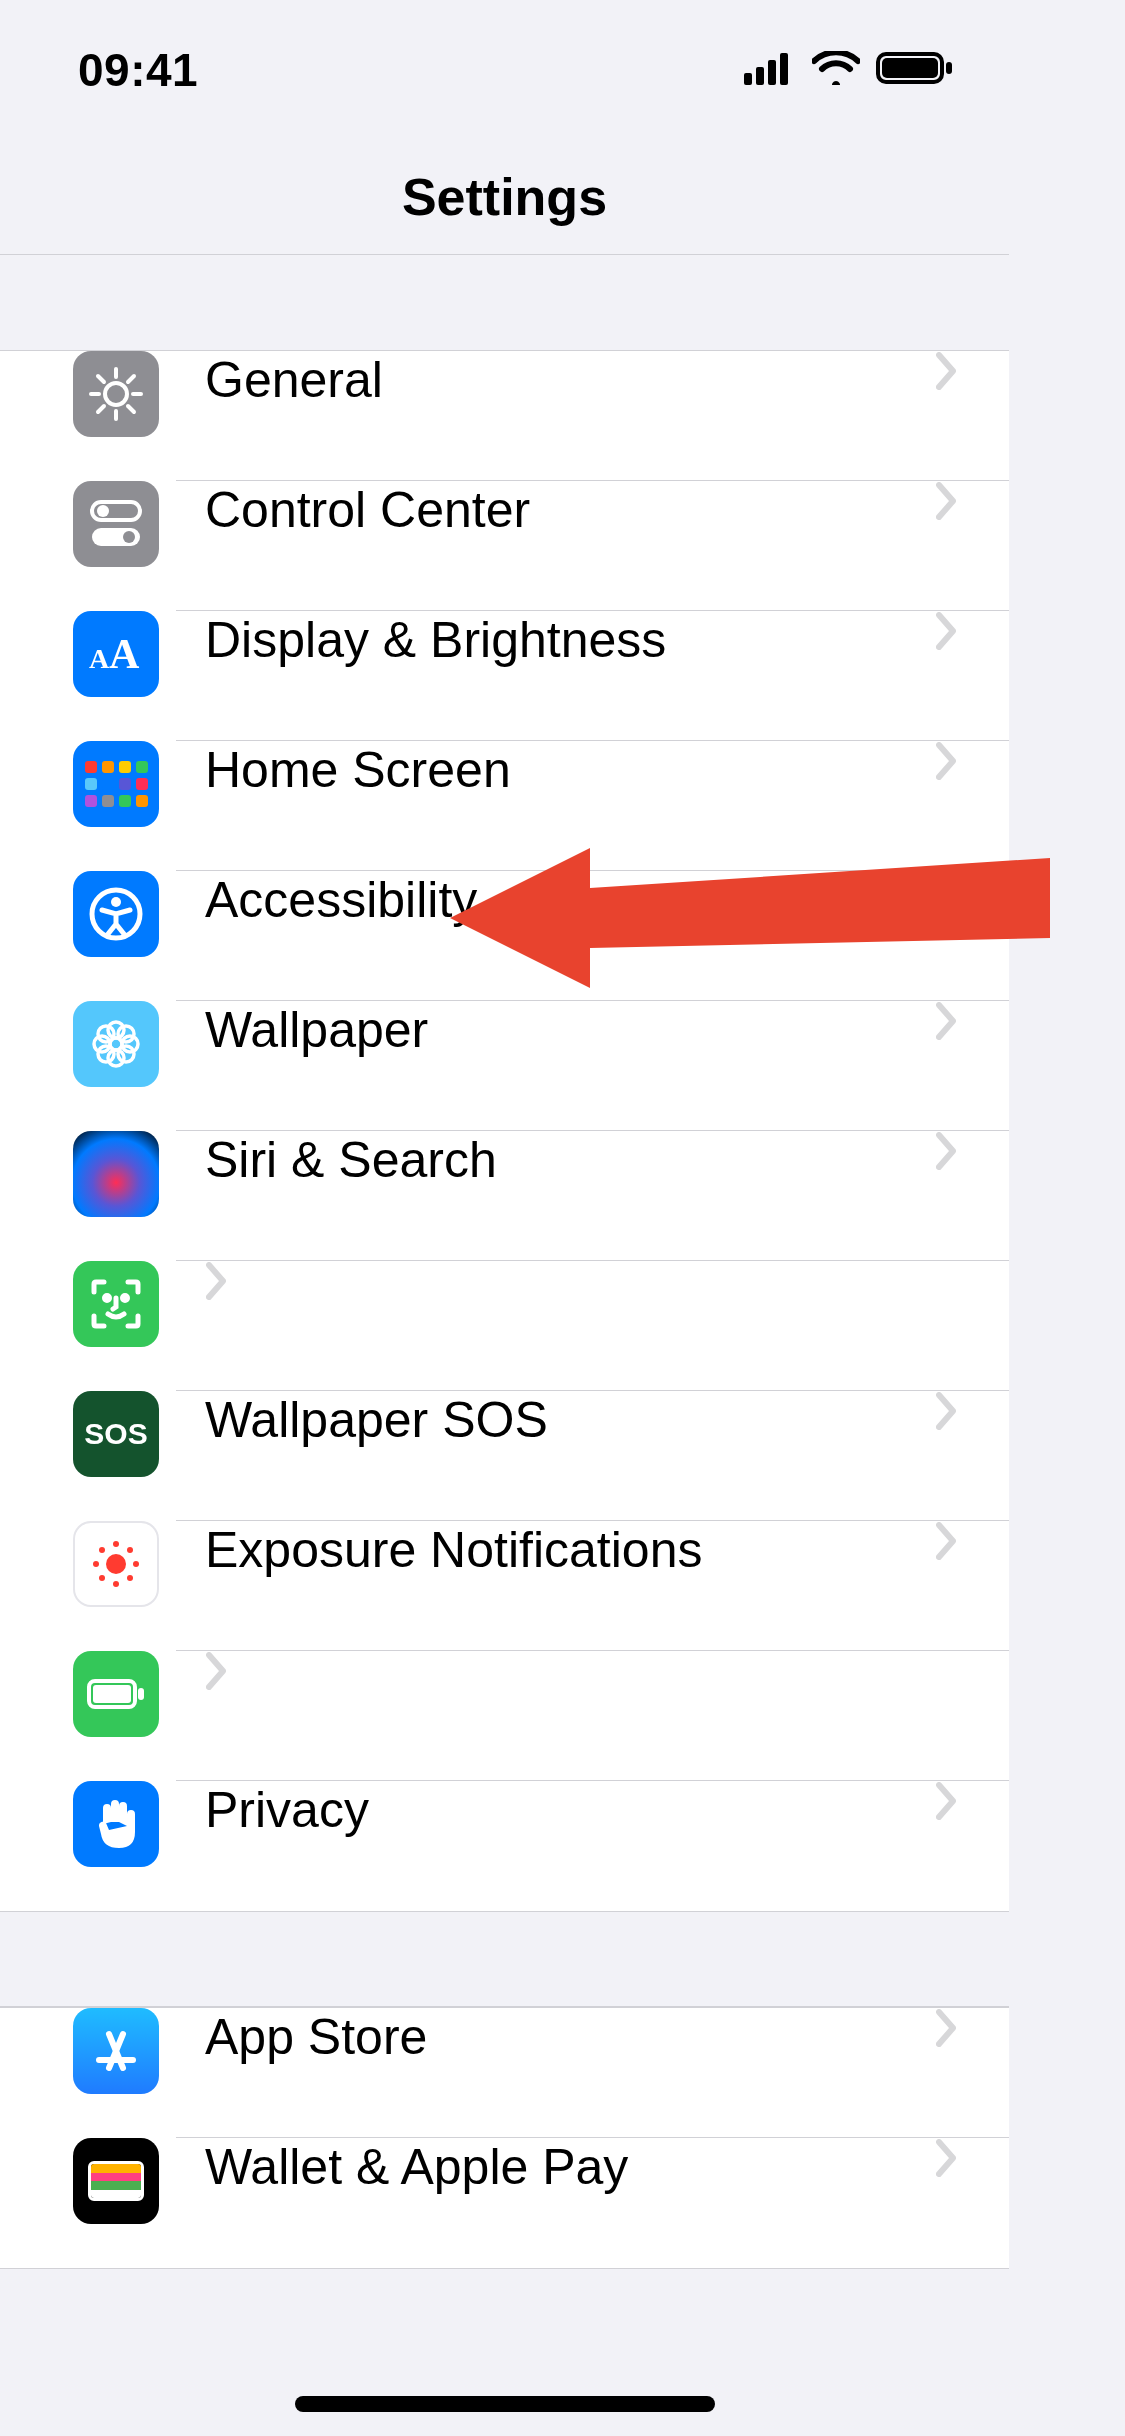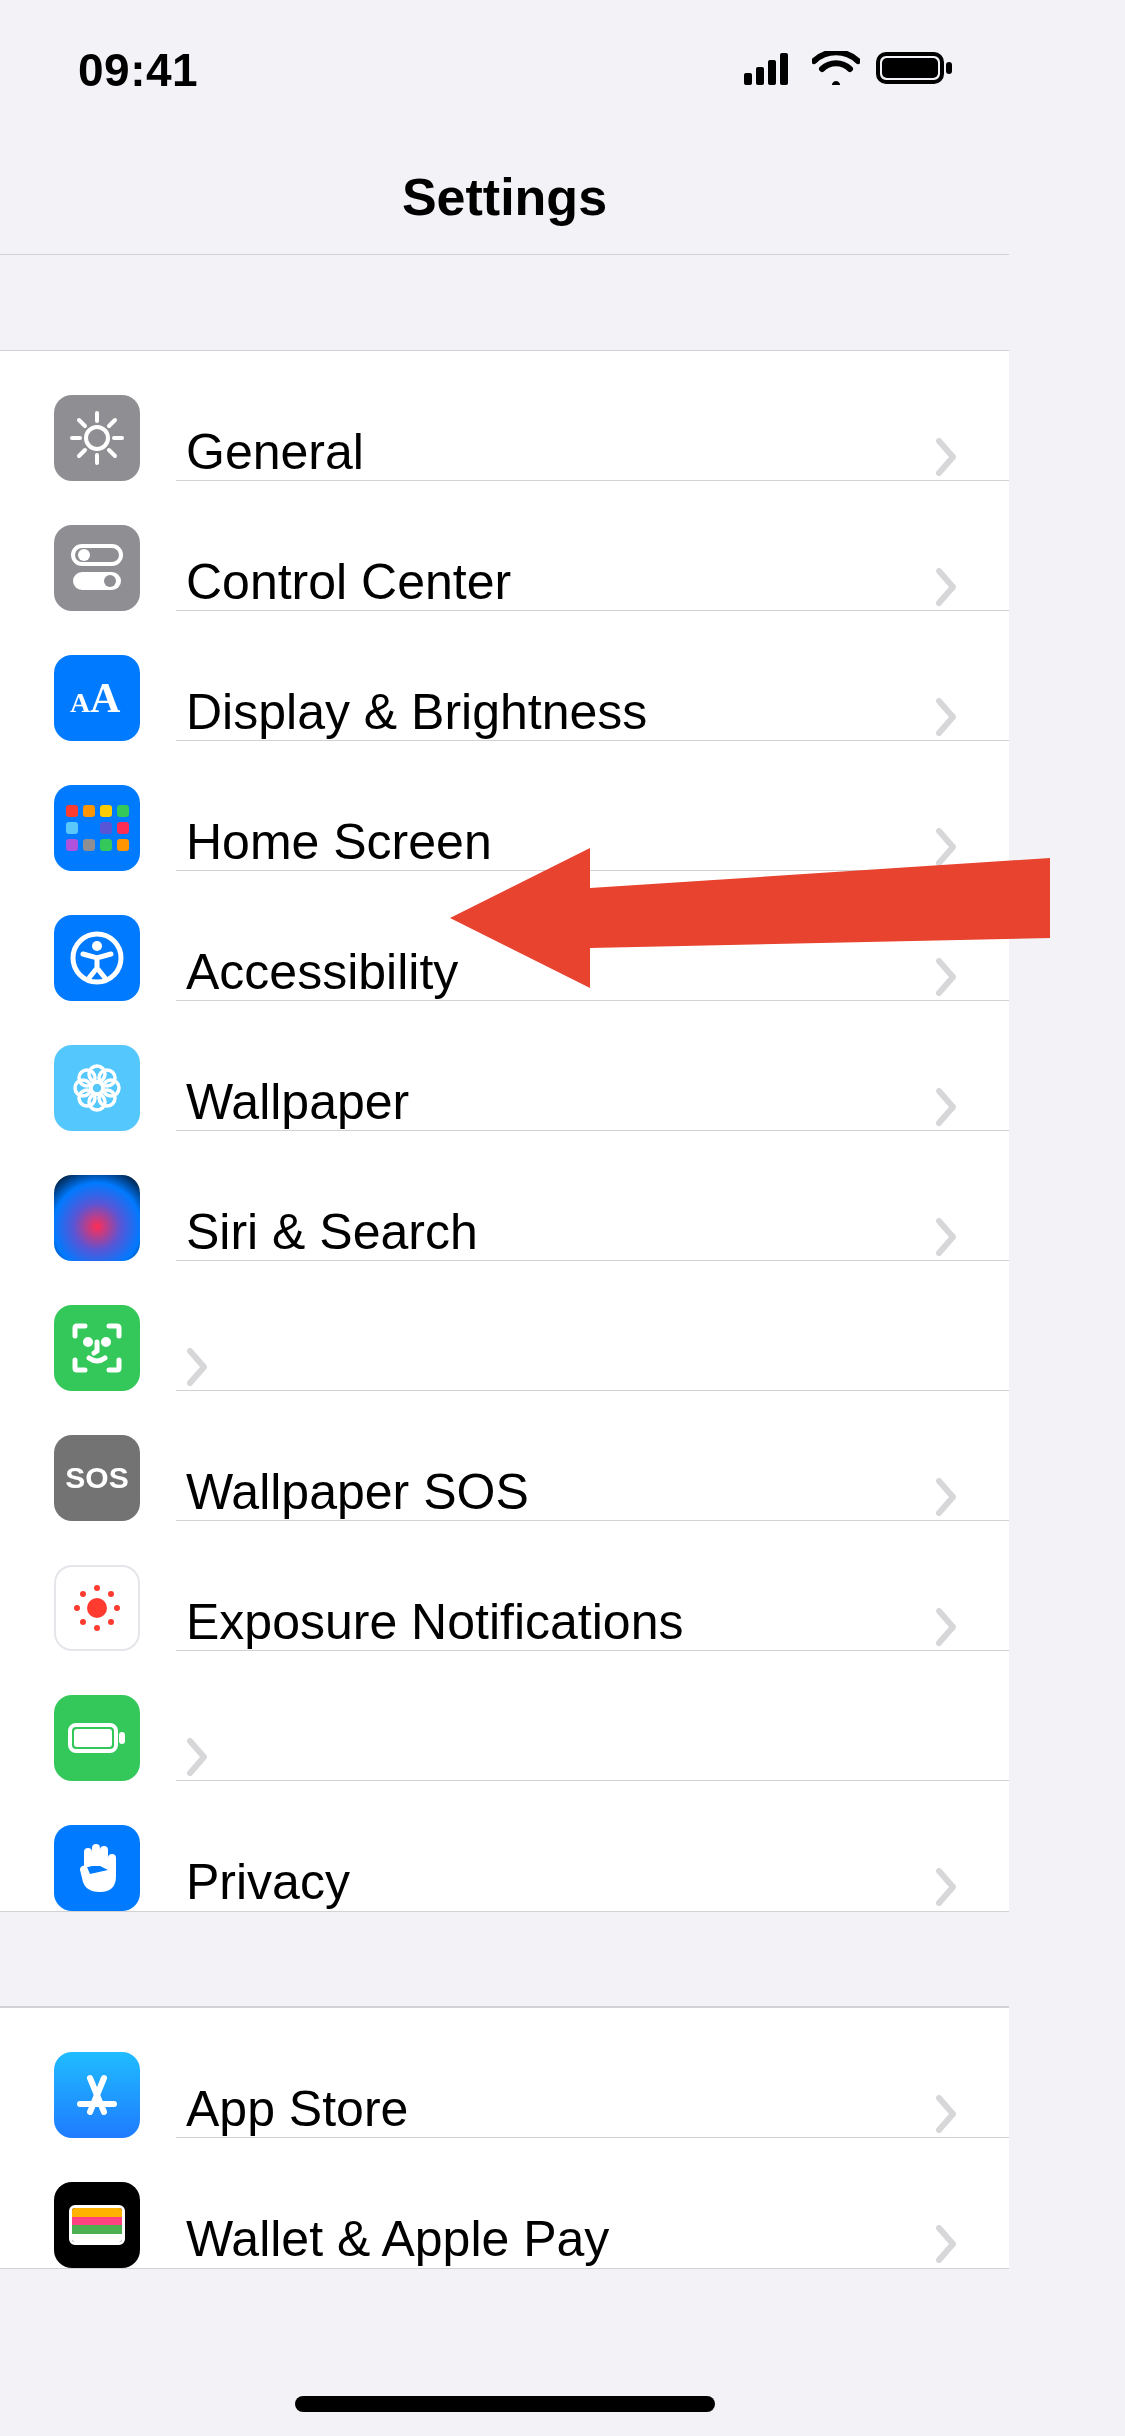--- a/index.html
+++ b/index.html
@@ -54,23 +54,23 @@
     height: 96px;
     background: #f2f2f7;
     border-bottom: 1px solid #d1d1d6;
   }
   
   .list {
     background: #fff;
   }
   .row {
     display: flex;
-    align-items: flex-end;
+    align-items: flex-start;
     height: 130px;
-    padding-left: 54px;
+    padding-left: 73px;
     position: relative;
   }
   .row .icon-box {
     width: 86px;
     height: 86px;
     border-radius: 18px;
     flex: 0 0 86px;
     margin-right: 46px;
     display: flex;
     align-items: center;
@@ -95,21 +95,21 @@
     bottom: 0;
     height: 1px;
     background: #d1d1d6;
   }
   .row:last-child .sep { display: none; }
   
   .bg-grey { background: #8e8e93; }
   .bg-blue { background: #007aff; }
   .bg-lightblue { background: #54c7fc; }
   .bg-green { background: #34c759; }
-  .bg-red { background: #737373; }
+  .bg-red { background: #14532d; }
   .bg-black { background: #000; }
   .bg-white { background: #fff; box-shadow: inset 0 0 0 2px #e5e5ea; }
   
   .home-grid {
     display: grid;
     grid-template-columns: repeat(4, 12px);
     grid-template-rows: repeat(3, 12px);
     gap: 5px;
   }
   .home-grid span { width: 12px; height: 12px; border-radius: 3px; }

